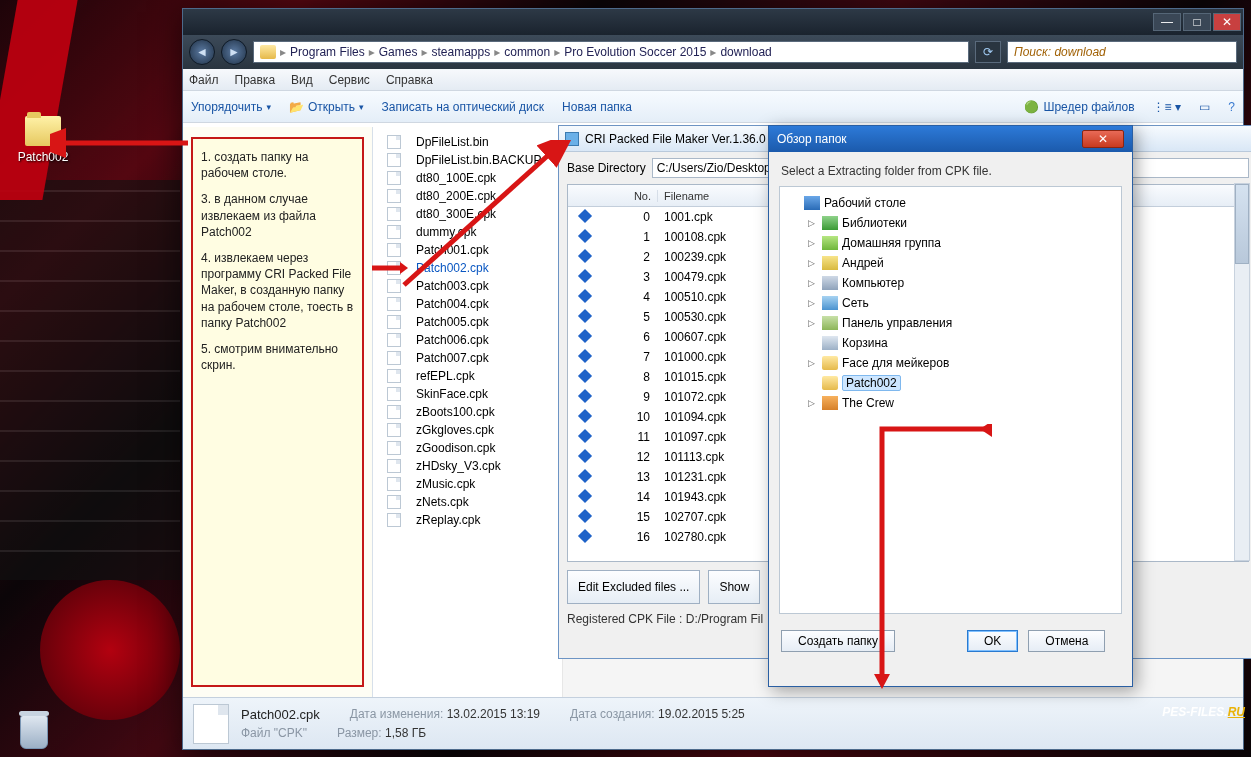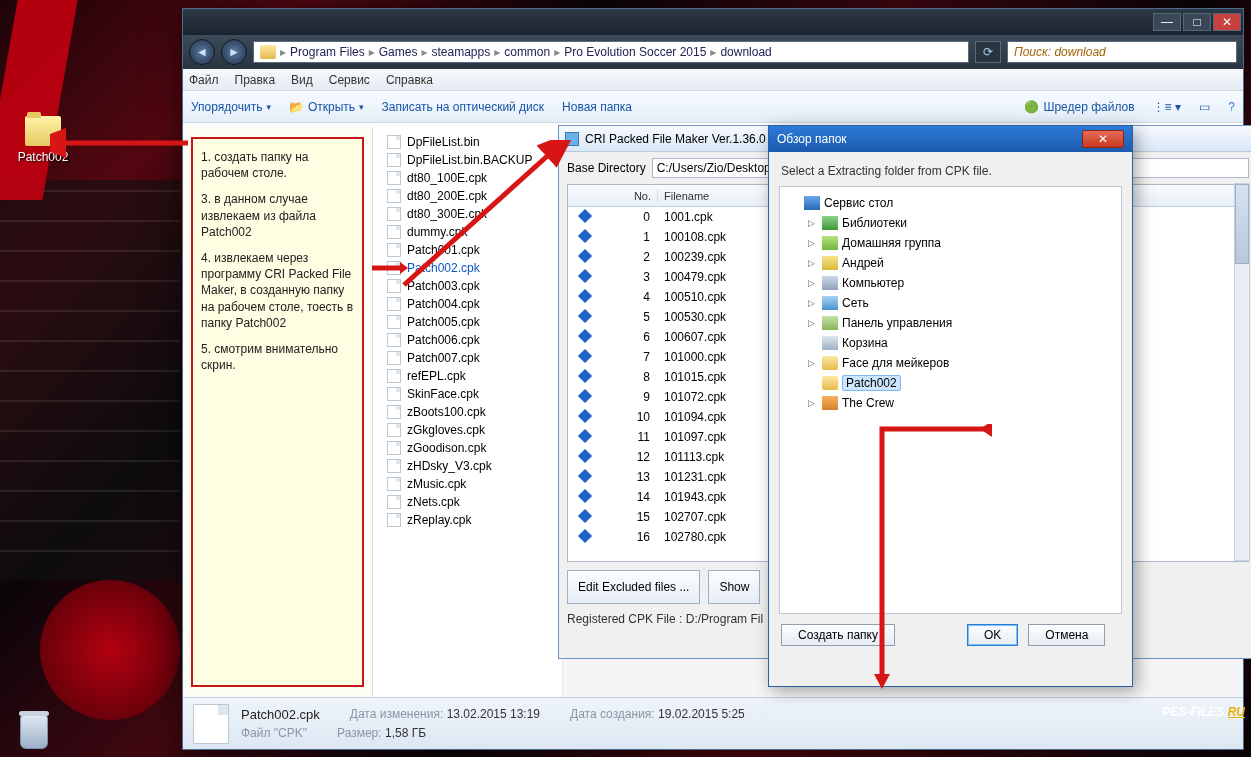--- a/index.html
+++ b/index.html
@@ -45,21 +45,21 @@
 .toolbar .drop:after { content:" ▾"; font-size:9px; color:#1955a5;}
 .toolbar .spacer { flex:1;}
 .toolbar .rightitem { color:#1955a5;}
 
 .content { position:absolute; top:118px; left:0; right:0; bottom:52px; display:flex;}
 .leftpane { width:190px; border-right:1px solid #d7e0ea; padding:10px 8px; background:#fefdf4;}
 .instr-box { border:2px solid #c51818; background:#fffde2; padding:10px 8px; font-size:12px; line-height:1.35; color:#222; height:100%;}
 .instr-box p { margin-bottom:10px;}
 
 .filelist { width:190px; padding:6px 4px 6px 14px; border-right:1px solid #e7e7e7; overflow:hidden;}
-.filelist .row { display:flex; align-items:center; gap:6px; height:18px; cursor:default;}
+.filelist .row { display:flex; align-items:center; gap:15px; height:18px; cursor:default;}
 .filelist .fi { width:14px; height:14px; background:#fff; border:1px solid #bcc8d4; position:relative;}
 .filelist .fi:after{content:""; position:absolute; top:0; right:0; width:4px; height:4px; background:#dfe6ee;}
 .filelist .sel { color:#0a57c2;}
 
 .rightside { flex:1; position:relative; background:#f5f5f5;}
 
 
 .criwin { position:absolute; left:-5px; top:-2px; width:700px; height:534px; z-index:5;}
 .criwin .frame { border:1px solid #6d94c4; background:#f0f0f0; height:100%;}
 .cri-title { height:26px; background:linear-gradient(#f6fafe,#d9e7f6); border-bottom:1px solid #b9c9db; display:flex; align-items:center; padding:0 6px; gap:6px;}
@@ -96,21 +96,21 @@
 .fold-ic { background:linear-gradient(#ffe9a3,#e5b94a); border-radius:2px;}
 .desk-ic { background:linear-gradient(#6aa7e8,#2a6bb6);}
 .lib-ic { background:linear-gradient(#8fd28a,#3a9a34);}
 .home-ic { background:linear-gradient(#b6e682,#6fb63a);}
 .user-ic { background:linear-gradient(#f7e48a,#d8b93e);}
 .comp-ic { background:linear-gradient(#cfd9e6,#8ea2ba);}
 .net-ic { background:linear-gradient(#a7d3f2,#4a93d0);}
 .cpl-ic { background:linear-gradient(#c8e0a8,#8cb558);}
 .bin-ic { background:linear-gradient(#dfe7f0,#9cb0c6);}
 .orange-ic { background:linear-gradient(#f7b15e,#d6802a);}
-.dlg .btns { display:flex; gap:10px; justify-content:flex-start; padding:10px 12px;}
+.dlg .btns { display:flex; gap:10px; justify-content:flex-start; padding:10px 12px;margin-top:6px;}
 .dlg .btns button { height:22px; padding:0 16px; border:1px solid #8f9fb0; background:linear-gradient(#fcfdff,#e6edf5); cursor:pointer;}
 .dlg .btns .ok { border:1px solid #2a7ad0; box-shadow:0 0 0 1px #7fc0ff inset; margin-left:62px;}
 
 
 .status { position:absolute; left:0; right:0; bottom:0; height:52px; background:linear-gradient(#eef4fa,#dde7f2); border-top:1px solid #c4d0de; display:flex; align-items:center; padding:0 10px; gap:12px; color:#555;}
 .status .big-ic { width:36px; height:40px; background:#fff; border:1px solid #bcc8d4; position:relative;}
 .status .big-ic:after{content:""; position:absolute; top:0; right:0; width:10px; height:10px; background:#dfe6ee;}
 .status .line { display:flex; gap:30px;}
 .status .k { color:#8a96a4;}
 .status .v { color:#333;}
@@ -414,21 +414,21 @@
       <div class="dlg">
         <div class="dt">
           <span class="tt">Обзор папок</span>
           <span class="dx">✕</span>
         </div>
         <div class="hint">Select a Extracting folder from CPK file.</div>
         <div class="tree" id="tree">
             <div class="tnode" style="padding-left: 6px;">
               <span class="exp"></span>
               <span class="ticon desk-ic"></span>
-              <span class="tlabel">Сервис стол</span>
+              <span class="tlabel">Рабочий столе</span>
             </div>
             <div class="tnode" style="padding-left: 24px;">
               <span class="exp">▷</span>
               <span class="ticon lib-ic"></span>
               <span class="tlabel">Библиотеки</span>
             </div>
             <div class="tnode" style="padding-left: 24px;">
               <span class="exp">▷</span>
               <span class="ticon home-ic"></span>
               <span class="tlabel">Домашняя группа</span>

